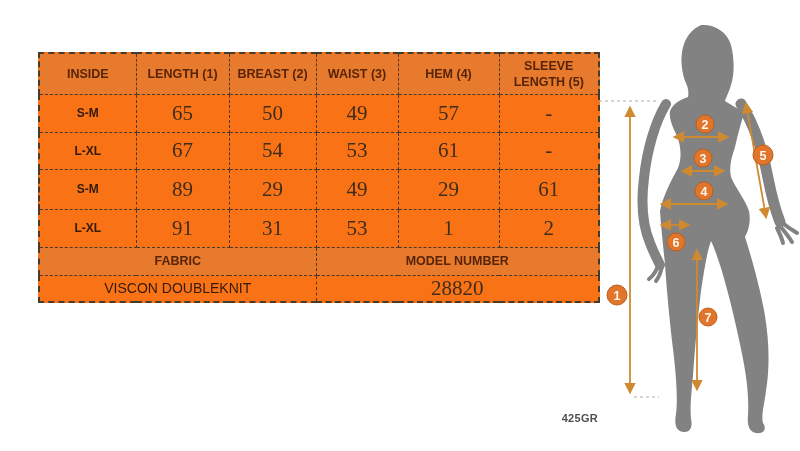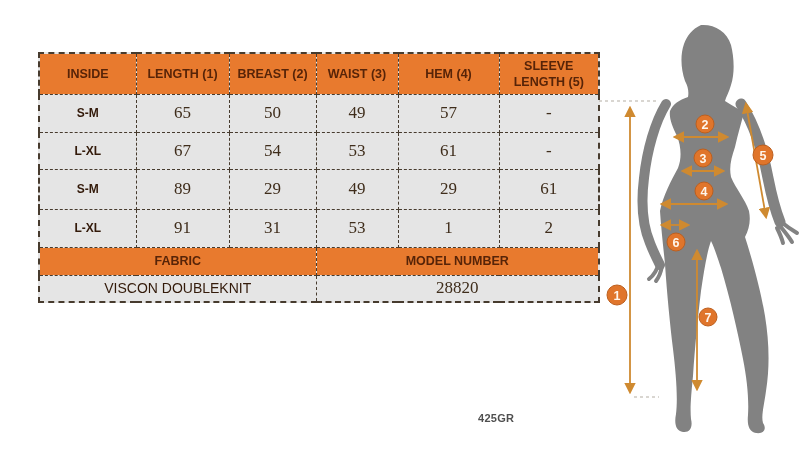--- a/index.html
+++ b/index.html
@@ -1,26 +1,26 @@
 <!DOCTYPE html>
 <html><head>
 <meta charset="utf-8">
 <style>
   html,body{margin:0;padding:0;background:#ffffff;}
   .sheet{position:relative;width:800px;height:451px;background:#ffffff;overflow:hidden;
          font-family:"Liberation Sans",sans-serif;}
   
   table.size{position:absolute;left:38px;top:52px;width:560px;border-collapse:collapse;
-             table-layout:fixed;background:#e5e5e5;border:2px dashed #473b2e;}
+             table-layout:fixed;background:#f97316;border:2px dashed #473b2e;}
   .size th,.size td{border:1.6px dashed #473b2e;text-align:center;vertical-align:middle;
              padding:0;overflow:hidden;}
   .size th{background:#e87a2e;color:#572408;font-size:12.5px;font-weight:700;line-height:1.3;}
   .size td.size-label{font-weight:700;font-size:12px;color:#331a0a;}
-  .size td.val{font-family:"Liberation Serif",serif;font-size:17px;color:#3f2d1b;}
-  .note{position:absolute;left:478px;top:412px;width:120px;
+  .size td.val{font-family:"Liberation Serif",serif;font-size:21px;color:#3f2d1b;}
+  .note{position:absolute;left:478px;top:412px;width:120px;text-align:right;
         font-size:11px;font-weight:700;color:#4f4f4f;letter-spacing:.3px;}
   
   .fig{position:absolute;left:595px;top:15px;width:205px;height:436px;}
   .sil{fill:#828282;stroke:none;}
   .arm{stroke:#828282;fill:none;stroke-linecap:round;}
   .arrow{stroke:#cf8a30;stroke-width:1.8;fill:none;}
   .guide{stroke:#b3ada3;stroke-width:1.2;stroke-dasharray:3 3;fill:none;}
   .mk{fill:#e0752b;stroke:#bd5f1e;stroke-width:1;}
   .mk-num{fill:#fff6ec;font-family:"Liberation Sans",sans-serif;font-weight:700;
           font-size:12.5px;text-anchor:middle;}

